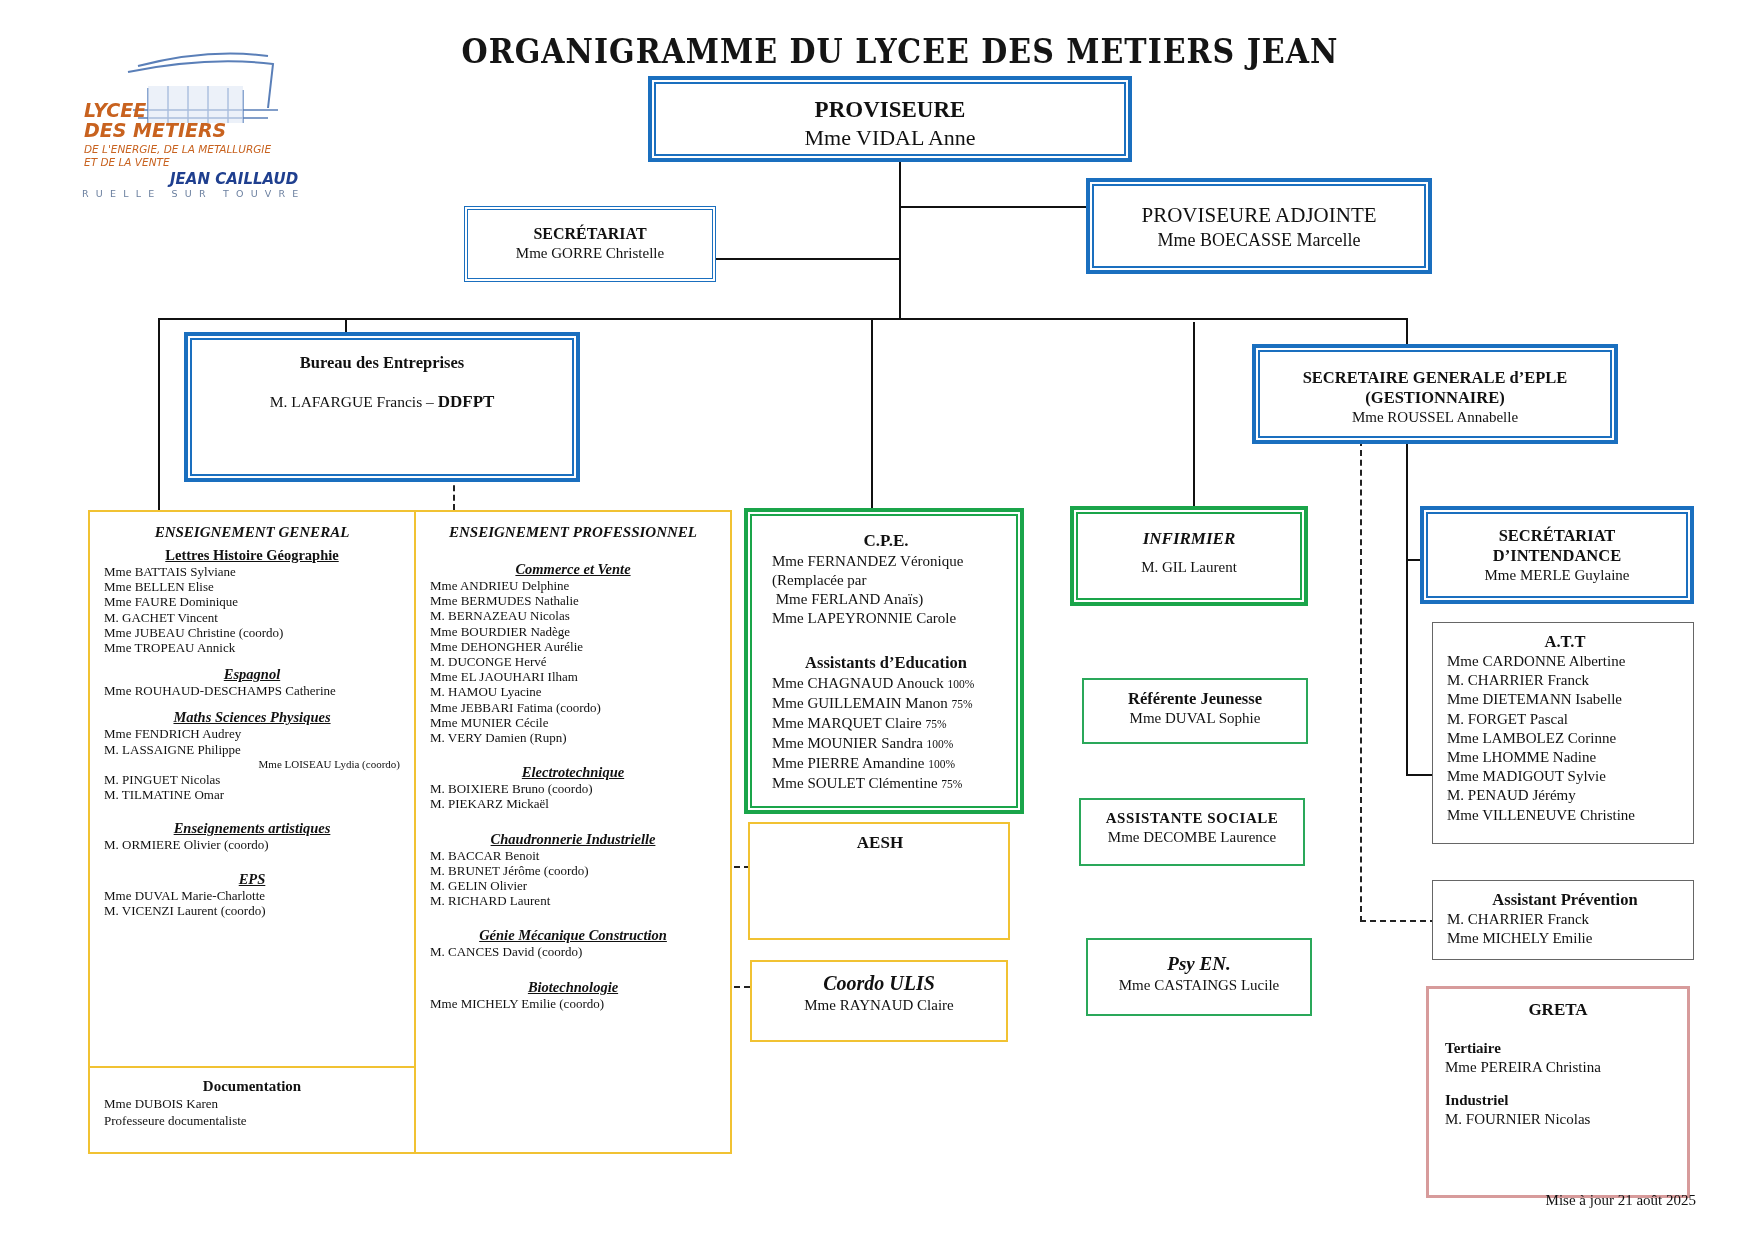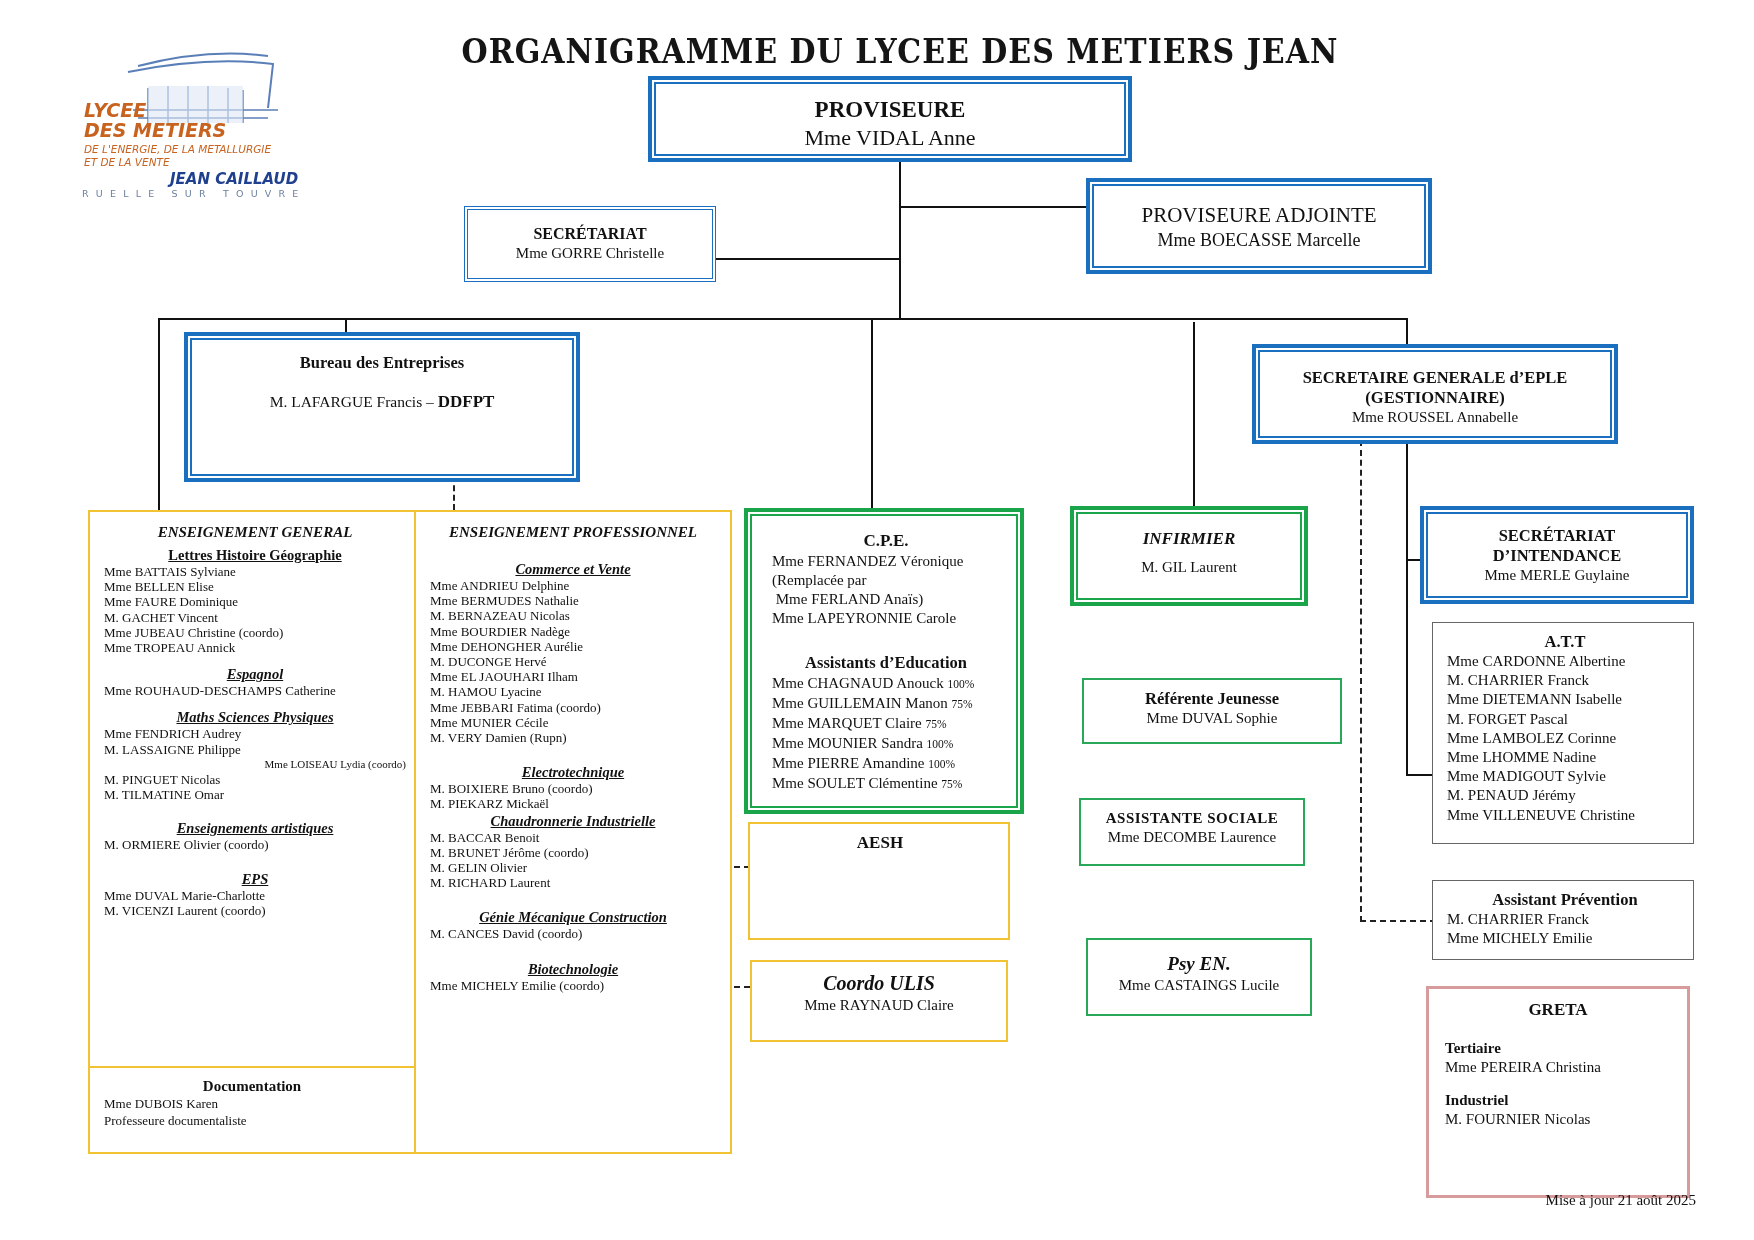--- a/index.html
+++ b/index.html
@@ -106,21 +106,21 @@
   <div style="font-size:15.5px;line-height:20px;margin-top:18px"><span>M. LAFARGUE Francis – </span><span style="font-weight:bold;font-size:17px">DDFPT</span></div>
 </div>
 
 <div class="abs box-blue-thick center" style="left:1254px;top:346px;width:362px;height:96px;padding-top:16px">
   <div class="head" style="font-size:16.5px;line-height:20px">SECRETAIRE GENERALE d’EPLE</div>
   <div class="head" style="font-size:16.5px;line-height:20px">(GESTIONNAIRE)</div>
   <div class="name">Mme ROUSSEL Annabelle</div>
 </div>
 
 <div class="abs box-yellow" style="left:88px;top:510px;width:328px;height:644px">
-  <div style="padding:8px 8px 0 14px">
+  <div style="padding:8px 14px 0 14px">
     <div class="center" style="font-weight:bold;font-style:italic;font-size:15px;line-height:24px">ENSEIGNEMENT GENERAL</div>
     <div id="eg-sections">
         <div style="margin-top: 2px;">
           <div style="font-weight: bold; text-decoration: underline; font-size: 14.5px; line-height: 18px; text-align: center;">Lettres Histoire Géographie</div>
           <div style="font-size: 13px; line-height: 15.2px; white-space: nowrap;">Mme BATTAIS Sylviane</div>
           <div style="font-size: 13px; line-height: 15.2px; white-space: nowrap;">Mme BELLEN Elise</div>
           <div style="font-size: 13px; line-height: 15.2px; white-space: nowrap;">Mme FAURE Dominique</div>
           <div style="font-size: 13px; line-height: 15.2px; white-space: nowrap;">M. GACHET Vincent</div>
           <div style="font-size: 13px; line-height: 15.2px; white-space: nowrap;">Mme JUBEAU Christine (coordo)</div>
           <div style="font-size: 13px; line-height: 15.2px; white-space: nowrap;">Mme TROPEAU Annick</div>
@@ -170,21 +170,21 @@
         <div style="font-size: 13px; line-height: 15.2px; white-space: nowrap;">M. HAMOU Lyacine</div>
         <div style="font-size: 13px; line-height: 15.2px; white-space: nowrap;">Mme JEBBARI Fatima (coordo)</div>
         <div style="font-size: 13px; line-height: 15.2px; white-space: nowrap;">Mme MUNIER Cécile</div>
         <div style="font-size: 13px; line-height: 15.2px; white-space: nowrap;">M. VERY Damien (Rupn)</div>
       </div>
       <div style="margin-top: 18px;">
         <div style="font-weight: bold; font-style: italic; text-decoration: underline; font-size: 14.5px; line-height: 18px; text-align: center;">Electrotechnique</div>
         <div style="font-size: 13px; line-height: 15.2px; white-space: nowrap;">M. BOIXIERE Bruno (coordo)</div>
         <div style="font-size: 13px; line-height: 15.2px; white-space: nowrap;">M. PIEKARZ Mickaël</div>
       </div>
-      <div style="">
+      <div style="margin-top: 18px;">
         <div style="font-weight: bold; font-style: italic; text-decoration: underline; font-size: 14.5px; line-height: 18px; text-align: center;">Chaudronnerie Industrielle</div>
         <div style="font-size: 13px; line-height: 15.2px; white-space: nowrap;">M. BACCAR Benoit</div>
         <div style="font-size: 13px; line-height: 15.2px; white-space: nowrap;">M. BRUNET Jérôme (coordo)</div>
         <div style="font-size: 13px; line-height: 15.2px; white-space: nowrap;">M. GELIN Olivier</div>
         <div style="font-size: 13px; line-height: 15.2px; white-space: nowrap;">M. RICHARD Laurent</div>
       </div>
       <div style="margin-top: 18px;">
         <div style="font-weight: bold; font-style: italic; text-decoration: underline; font-size: 14.5px; line-height: 18px; text-align: center;">Génie Mécanique Construction</div>
         <div style="font-size: 13px; line-height: 15.2px; white-space: nowrap;">M. CANCES David (coordo)</div>
       </div>
@@ -221,21 +221,21 @@
 <div class="abs box-yellow center" style="left:750px;top:960px;width:258px;height:82px;padding-top:8px">
   <div style="font-weight:bold;font-style:italic;font-size:20px;line-height:26px">Coordo ULIS</div>
   <div class="name">Mme RAYNAUD Claire</div>
 </div>
 
 <div class="abs box-green-thick center" style="left:1072px;top:508px;width:234px;height:96px;padding-top:14px">
   <div style="font-weight:bold;font-style:italic;font-size:17px;line-height:22px">INFIRMIER</div>
   <div class="name" style="margin-top:8px">M. GIL Laurent</div>
 </div>
 
-<div class="abs box-green-thin center" style="left:1082px;top:678px;width:260px;height:66px;padding-top:8px">
+<div class="abs box-green-thin center" style="left:1082px;top:678px;width:226px;height:66px;padding-top:8px">
   <div class="head" style="font-size:16.5px;line-height:21px">Référente Jeunesse</div>
   <div class="name">Mme DUVAL Sophie</div>
 </div>
 
 <div class="abs box-green-thin center" style="left:1079px;top:798px;width:226px;height:68px;padding-top:8px">
   <div class="head" style="font-size:15px;line-height:20px;letter-spacing:0.5px">ASSISTANTE SOCIALE</div>
   <div class="name">Mme DECOMBE Laurence</div>
 </div>
 
 <div class="abs box-green-thin center" style="left:1086px;top:938px;width:226px;height:78px;padding-top:12px">

